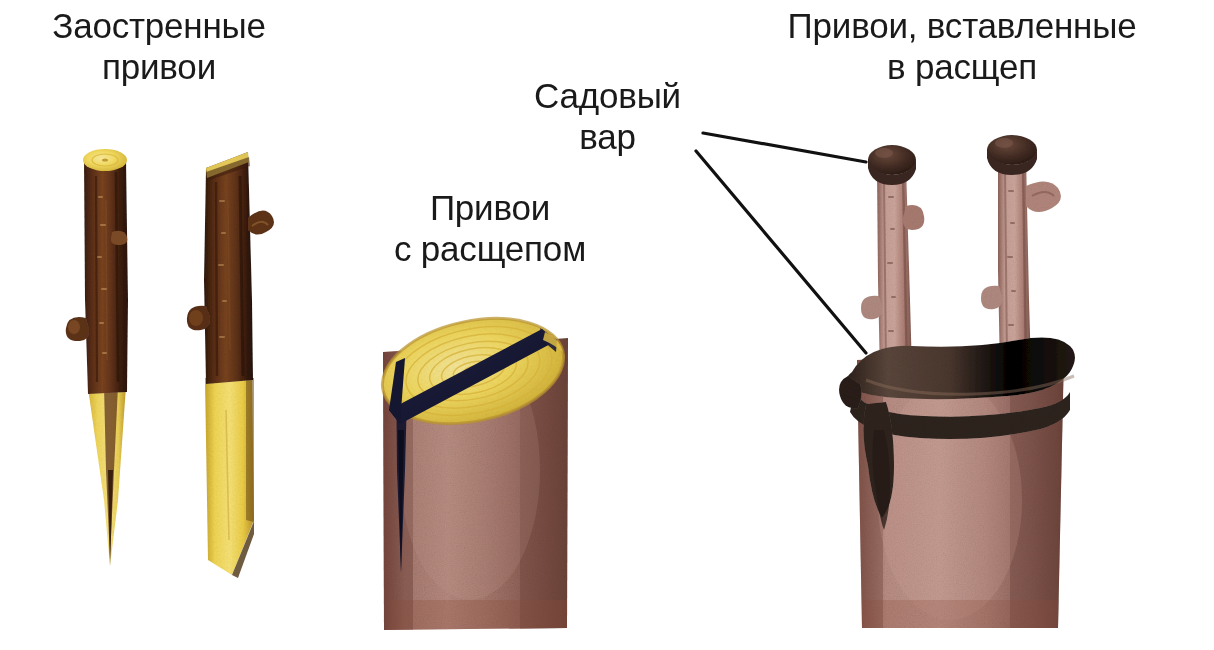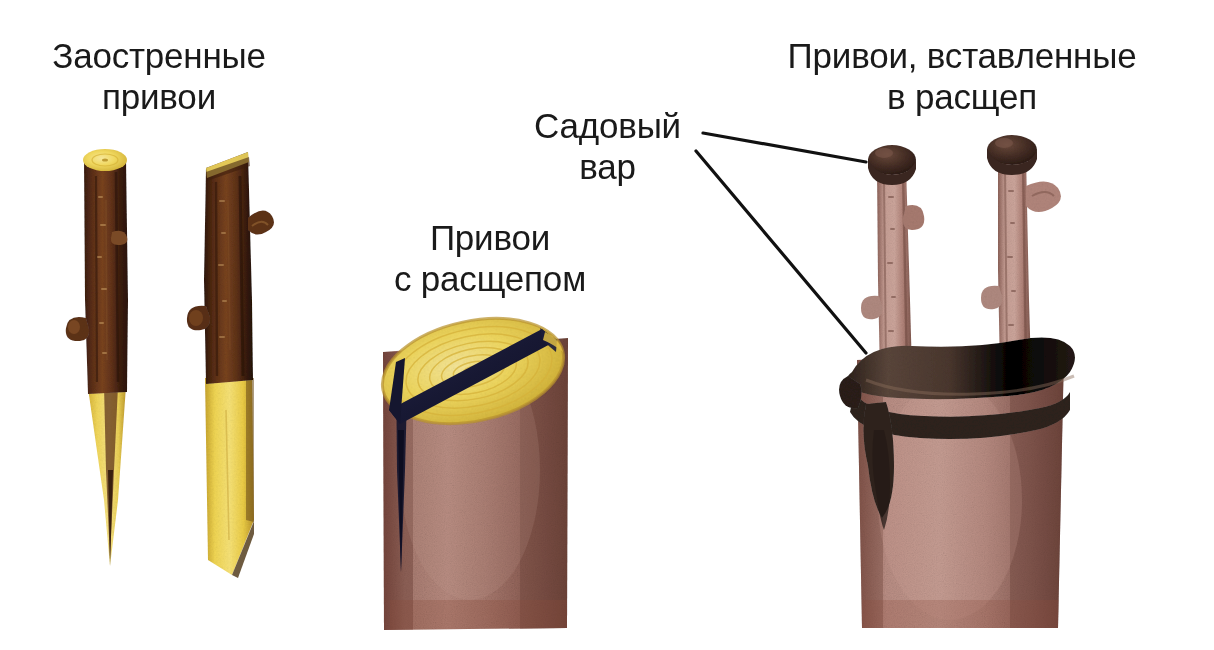--- a/index.html
+++ b/index.html
@@ -21,21 +21,20 @@
   .label {
     position: absolute;
     color: #1a1a1a;
     font-family: "Liberation Sans", sans-serif;
     font-size: 35px;
     line-height: 1.17;
     text-align: center;
     white-space: pre-line;
     letter-spacing: -0.2px;
     font-weight: 400;
-    margin-top: 30px;
     -webkit-font-smoothing: antialiased;
   }
   #label-scions-sharpened {
     left: 0px;
     top: 6px;
     width: 318px;
   }
   #label-rootstock-cleft {
     left: 330px;
     top: 188px;

